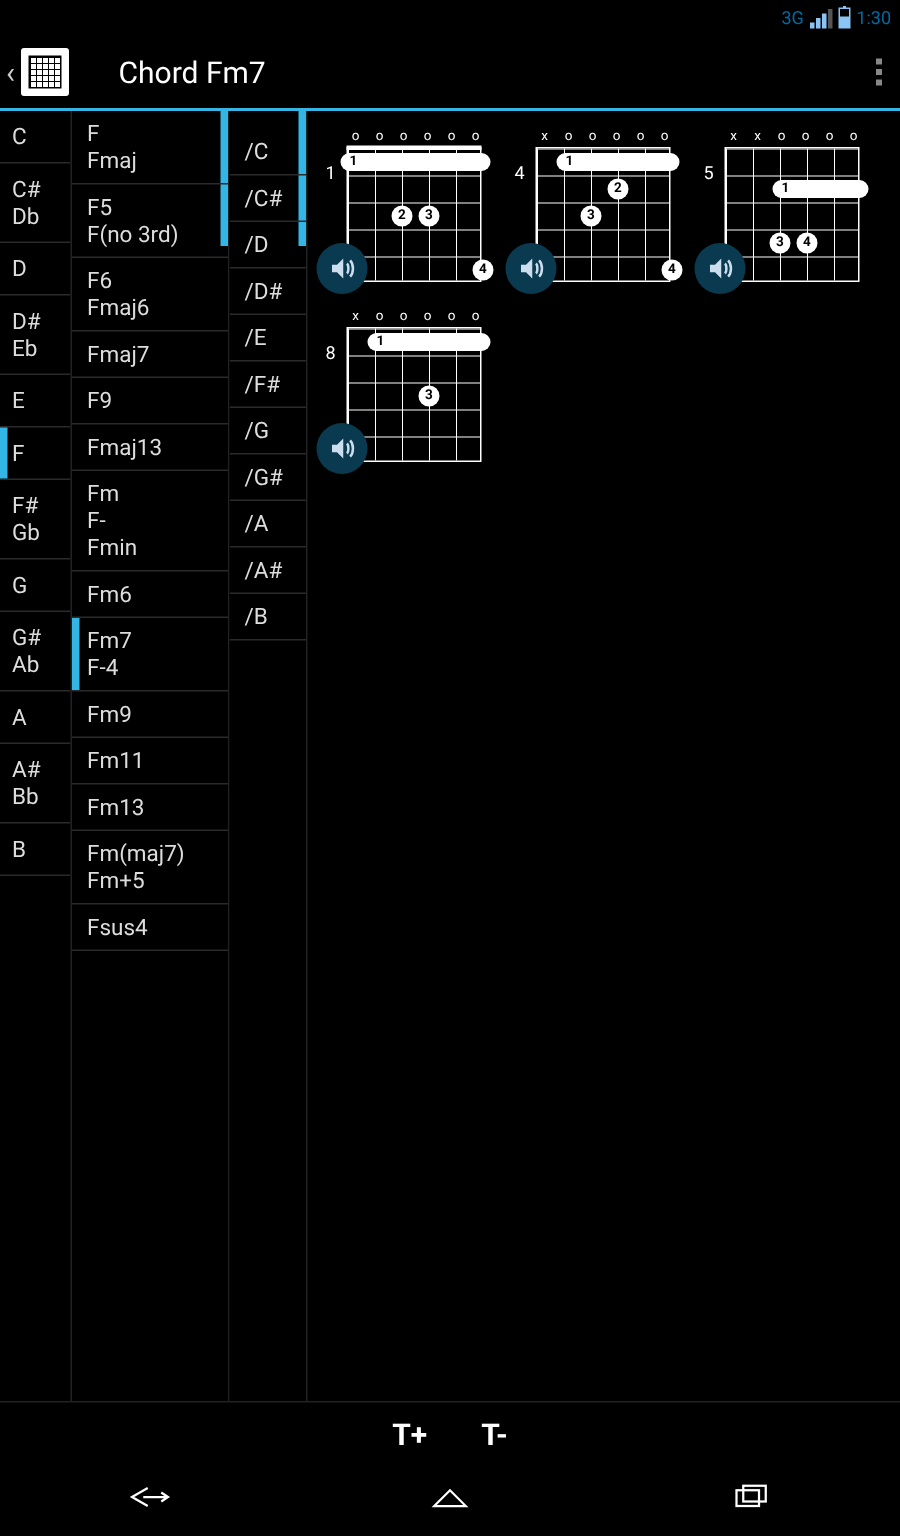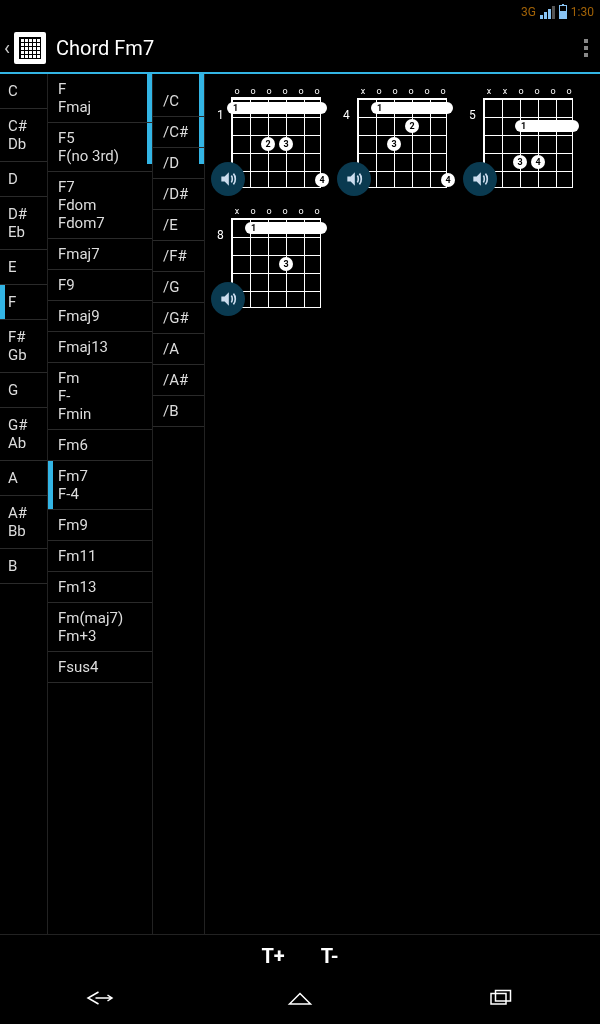--- a/index.html
+++ b/index.html
@@ -16,21 +16,21 @@
   .status-bar {
     height: 24px;
     display: flex;
     justify-content: flex-end;
     align-items: center;
     padding: 0 6px;
     gap: 4px;
     font-size: 12px;
     background: #000;
   }
-  .status-bar span { color: #a16207; }
+  .status-bar span { color: #0369a1; }
   .status-bar .battery {
     width: 8px; height: 14px;
     border: 1px solid #89c4f4;
     position: relative;
     display: inline-block;
   }
   .status-bar .battery::after {
     content: "";
     position: absolute;
     bottom: 0; left: 0; right: 0;
@@ -84,20 +84,21 @@
     background-image:
       linear-gradient(#000 1px, transparent 1px),
       linear-gradient(90deg,#000 1px, transparent 1px);
     background-size: 4px 4px;
     border: 1px solid #000;
   }
   .title {
     flex: 1;
     font-size: 20px;
     font-weight: 400;
+    margin-left: 23px;
   }
   .menu-dots {
     padding: 8px;
     display: flex;
     flex-direction: column;
     gap: 3px;
   }
   .menu-dots i {
     width: 4px; height: 4px;
     background: #888;
@@ -293,32 +294,28 @@
     <div id="types">
         <div class="list-item">
           <span class="sub">F</span>
           <span class="sub">Fmaj</span>
         </div>
         <div class="list-item">
           <span class="sub">F5</span>
           <span class="sub">F(no 3rd)</span>
         </div>
         <div class="list-item">
-          <span class="sub">F7</span>
-          <span class="sub">Fdom</span>
-          <span class="sub">Fdom7</span>
+          <span class="sub">F6</span>
+          <span class="sub">Fmaj6</span>
         </div>
         <div class="list-item">
           <span class="sub">Fmaj7</span>
         </div>
         <div class="list-item">
           <span class="sub">F9</span>
-        </div>
-        <div class="list-item">
-          <span class="sub">Fmaj9</span>
         </div>
         <div class="list-item">
           <span class="sub">Fmaj13</span>
         </div>
         <div class="list-item">
           <span class="sub">Fm</span>
           <span class="sub">F-</span>
           <span class="sub">Fmin</span>
         </div>
         <div class="list-item">
@@ -332,21 +329,21 @@
           <span class="sub">Fm9</span>
         </div>
         <div class="list-item">
           <span class="sub">Fm11</span>
         </div>
         <div class="list-item">
           <span class="sub">Fm13</span>
         </div>
         <div class="list-item">
           <span class="sub">Fm(maj7)</span>
-          <span class="sub">Fm+3</span>
+          <span class="sub">Fm+5</span>
         </div>
         <div class="list-item">
           <span class="sub">Fsus4</span>
         </div>
       </div>
   </div>
   <div class="col col3">
     <div class="scroll-ind"></div>
     <div class="list-wrap" id="slashes">
         <div class="list-item">/C</div>

